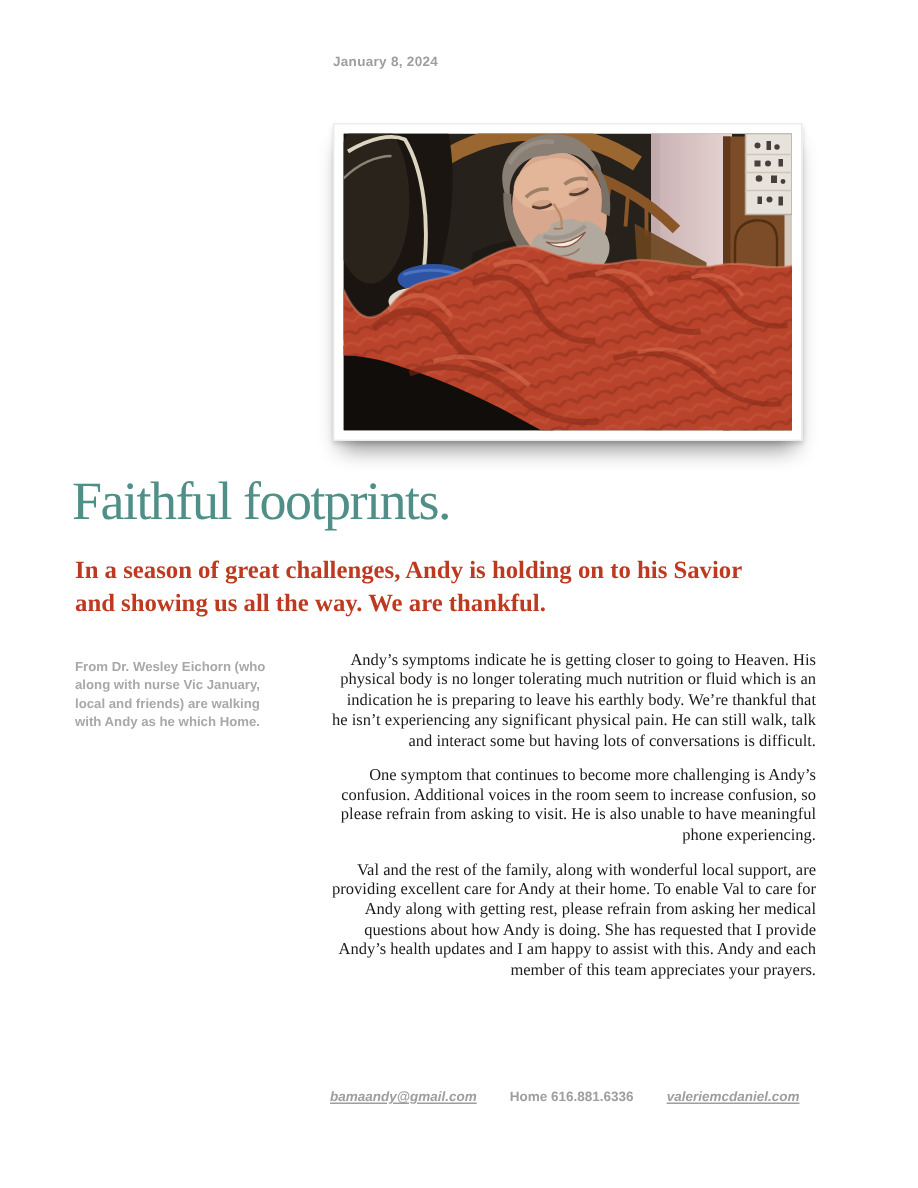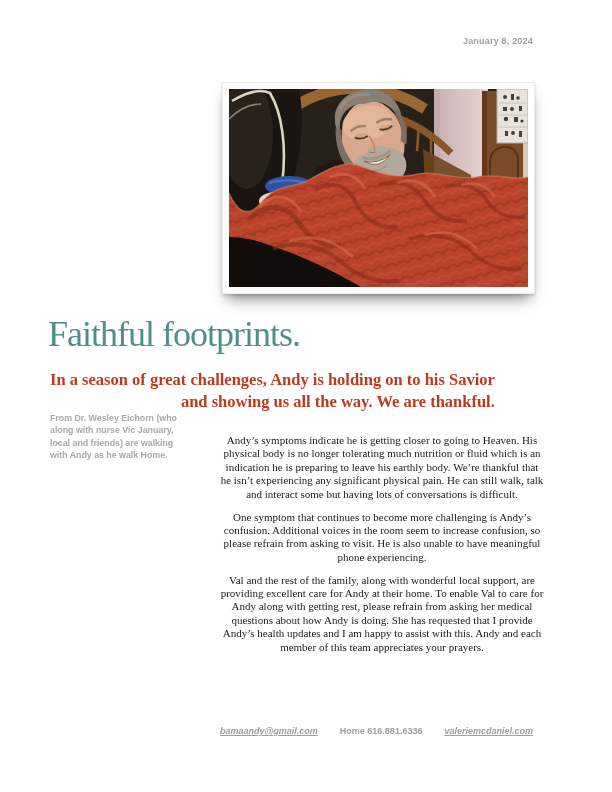--- a/index.html
+++ b/index.html
@@ -1,51 +1,51 @@
 <!DOCTYPE html>
 <html><head>
 <meta charset="utf-8">
 <style>
   html,body{margin:0;padding:0;background:#ffffff;}
   .page{
     position:relative;width:612px;height:792px;background:#ffffff;
     font-family:"Liberation Serif",serif;overflow:hidden;
   }
   .date{
-    position:absolute;top:36px;left:222px;width:311px;text-align:right;
+    position:absolute;top:36px;left:222px;width:311px;
     font-family:"Liberation Sans",sans-serif;font-size:9px;font-weight:bold;
     color:#9e9e9e;letter-spacing:.2px;
   }
   .photo-frame{
     position:absolute;left:222px;top:82px;width:299px;height:198px;
     background:#ffffff;padding:6px;border:1px solid #ececec;
     box-shadow:0 2px 3px rgba(0,0,0,.15), 0 10px 14px -5px rgba(0,0,0,.45);
   }
   .photo-frame svg{display:block;}
   .title{
     position:absolute;left:48px;top:306px;
     font-size:36px;line-height:56px;letter-spacing:-1px;
     color:#4f8f88;white-space:nowrap;
   }
   .subtitle{
     position:absolute;left:50px;top:369px;
     font-size:16.5px;line-height:21.5px;font-weight:bold;
     color:#bd3a20;
   }
-  .subtitle div{white-space:nowrap;text-align:right;}
+  .subtitle div{white-space:nowrap;}
   .sidebar-note{
-    position:absolute;left:50px;top:412px;width:160px;
+    position:absolute;left:50px;top:438px;width:160px;
     font-family:"Liberation Sans",sans-serif;font-size:8.8px;line-height:12.3px;
     font-weight:bold;color:#a8a8a8;
   }
   .sidebar-note div{white-space:nowrap;}
   .article{
     position:absolute;left:220px;top:434px;width:324px;
     font-size:11px;line-height:13.4px;color:#1c1a18;
-    text-align:center;
+    text-align:right;
   }
   .article p{margin:0 0 9.5px 0;}
   .footer{
     position:absolute;left:220px;top:726px;width:313px;
     display:flex;justify-content:space-between;align-items:baseline;
     font-family:"Liberation Sans",sans-serif;font-size:9px;font-weight:bold;
     color:#9e9e9e;
   }
   .footer a{color:#9e9e9e;text-decoration:underline;cursor:pointer;font-style:italic;}
 </style>
@@ -171,21 +171,21 @@
 
   <div class="subtitle">
     <div>In a season of great challenges, Andy is holding on to his Savior</div>
     <div>and showing us all the way. We are thankful.</div>
   </div>
 
   <div class="sidebar-note">
     <div>From Dr. Wesley Eichorn (who</div>
     <div>along with nurse Vic January,</div>
     <div>local and friends) are walking</div>
-    <div>with Andy as he walk Home.</div>
+    <div>with Andy as he which Home.</div>
   </div>
 
   <div class="article">
     <p>Andy’s symptoms indicate he is getting closer to going to Heaven. His physical body is no longer tolerating much nutrition or fluid which is an indication he is preparing to leave his earthly body. We’re thankful that he isn’t experiencing any significant physical pain. He can still walk, talk and interact some but having lots of conversations is difficult.</p>
     <p>One symptom that continues to become more challenging is Andy’s confusion. Additional voices in the room seem to increase confusion, so please refrain from asking to visit. He is also unable to have meaningful phone experiencing.</p>
     <p>Val and the rest of the family, along with wonderful local support, are providing excellent care for Andy at their home. To enable Val to care for Andy along with getting rest, please refrain from asking her medical questions about how Andy is doing. She has requested that I provide Andy’s health updates and I am happy to assist with this. Andy and each member of this team appreciates your prayers.</p>
   </div>
 
   <div class="footer">
     <a>bamaandy@gmail.com</a>

